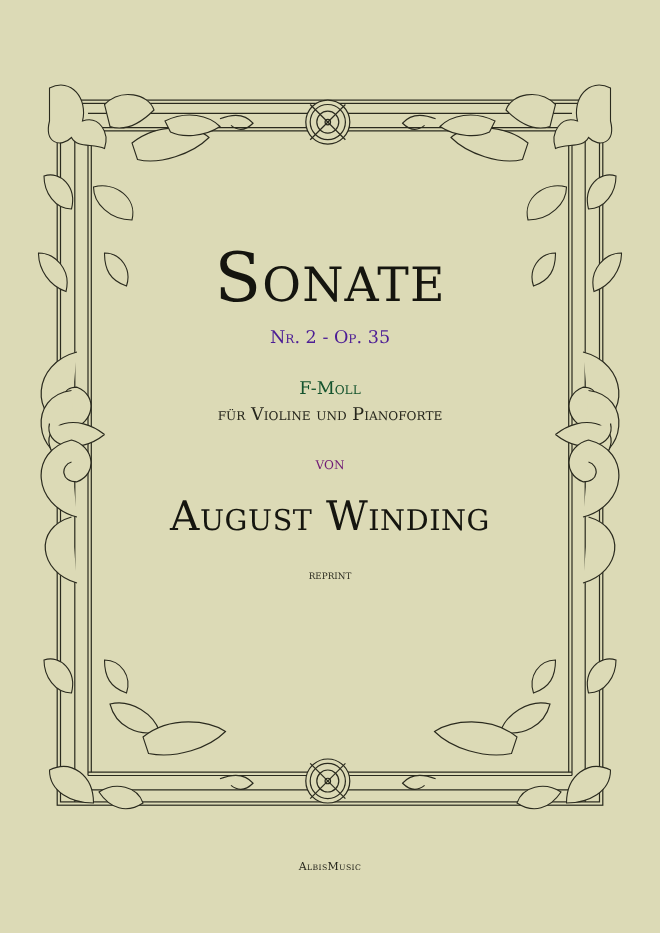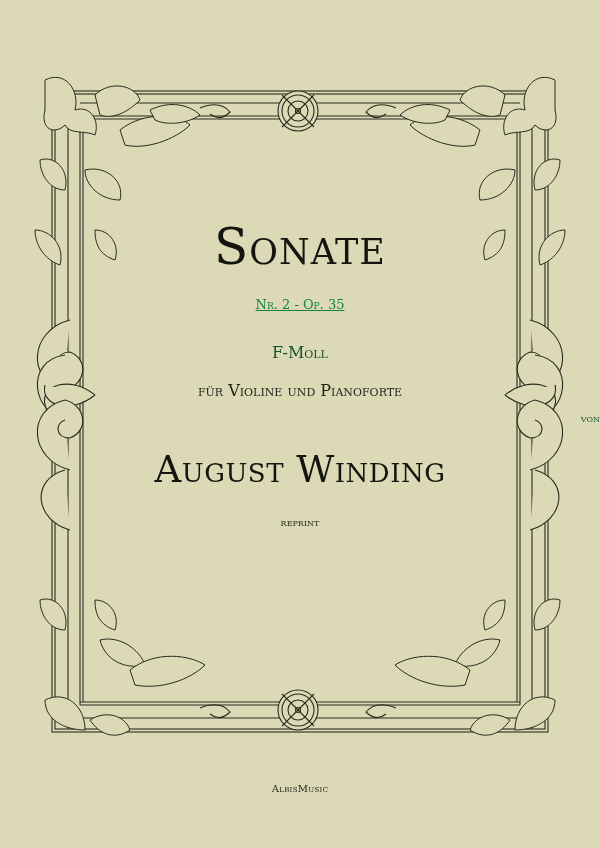--- a/index.html
+++ b/index.html
@@ -5,25 +5,25 @@
   html, body { margin: 0; padding: 0; }
   body {
     width: 600px; height: 848px; overflow: hidden;
     background: #dcdab6;
     position: relative;
     font-family: "DejaVu Serif", "Liberation Serif", serif;
     color: #1c1c14;
   }
   #frame { position: absolute; left: 0; top: 0; width: 600px; height: 848px; }
   .txt { position: absolute; left: 0; width: 600px; text-align: center; font-variant: small-caps; }
-  #title { top: 222px; font-size: 50px; letter-spacing: 1px; color: #15150f; line-height: 1; }
-  #subtitle { top: 297px; font-size: 13px; color: #15803d; text-decoration: underline; }
+  #title { top: 222px; font-size: 62px; letter-spacing: 1px; color: #15150f; line-height: 1; }
+  #subtitle { top: 297px; font-size: 16px; color: #4c1d95; }
   #key { top: 343px; font-size: 16px; color: #14532d; }
-  #instrument { top: 381px; font-size: 16px; color: #25251b; }
-  #von { top: 411px; font-size: 12px; color: #14532d; text-align: right; }
+  #instrument { top: 367px; font-size: 16px; color: #25251b; }
+  #von { top: 411px; font-size: 16px; color: #701a75; }
   #composer { top: 448px; font-size: 37px; color: #15150f; letter-spacing: 0.5px; }
   #reprint { top: 515px; font-size: 12px; color: #2e2e22; }
   #publisher { top: 783px; font-size: 10px; color: #25251b; letter-spacing: 0.3px; }
 </style>
 </head>
 <body>
 
 <svg id="frame" viewBox="0 0 600 848" xmlns="http://www.w3.org/2000/svg">
   <g fill="none" stroke="#2a2a1e" stroke-width="1.1">
 

